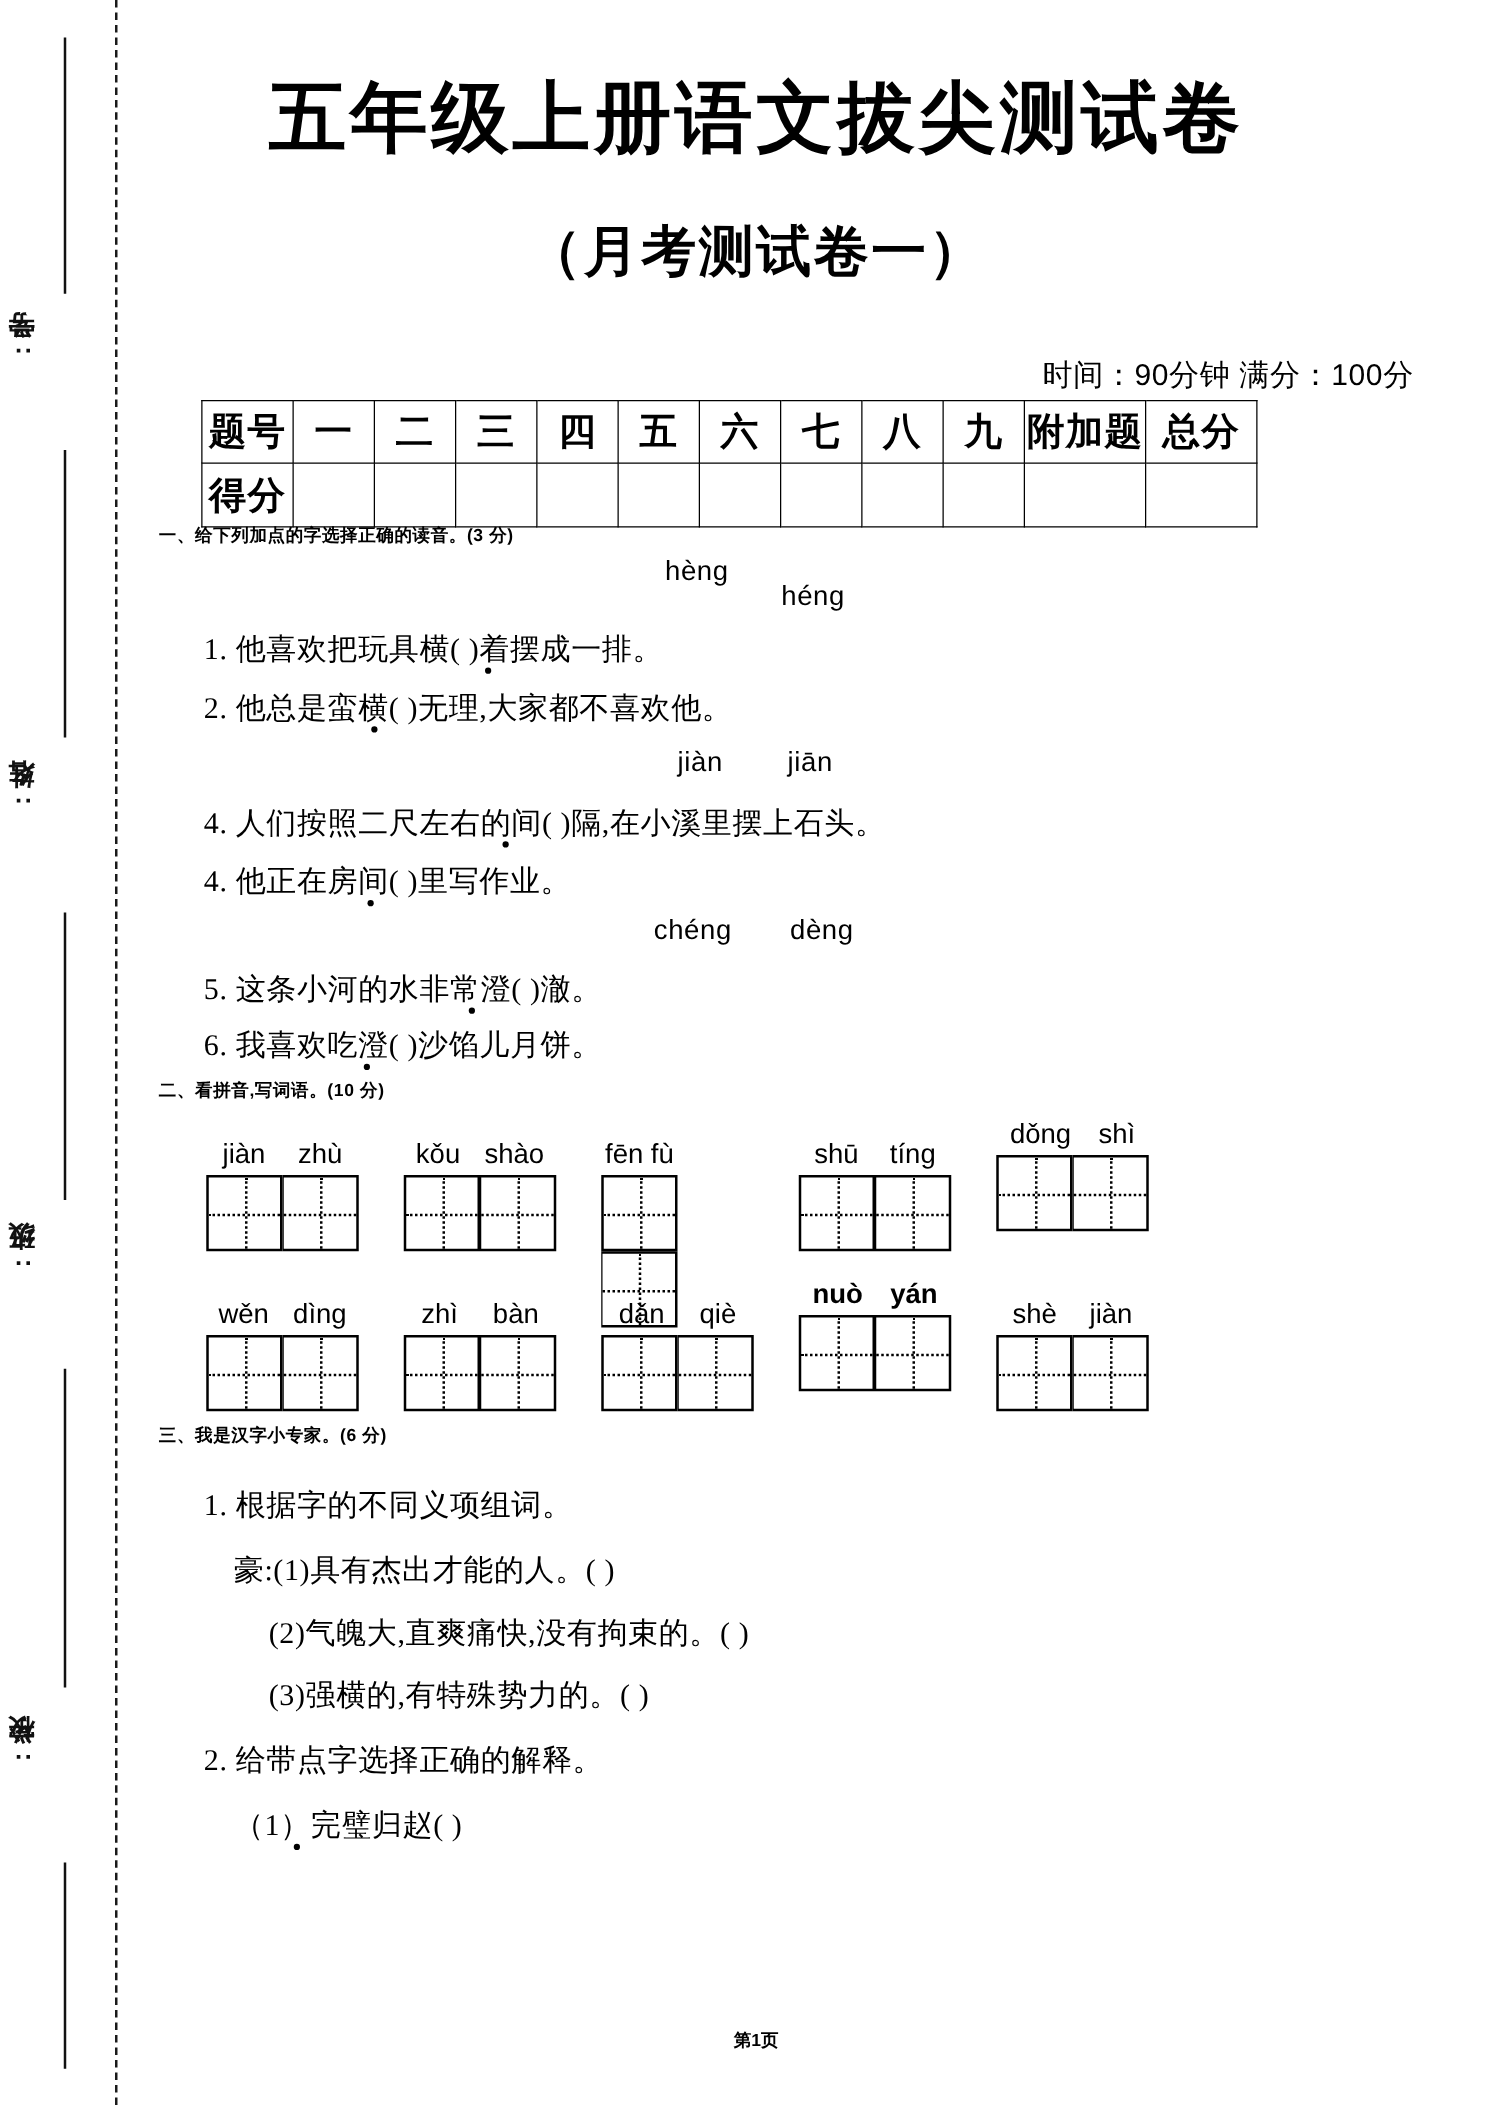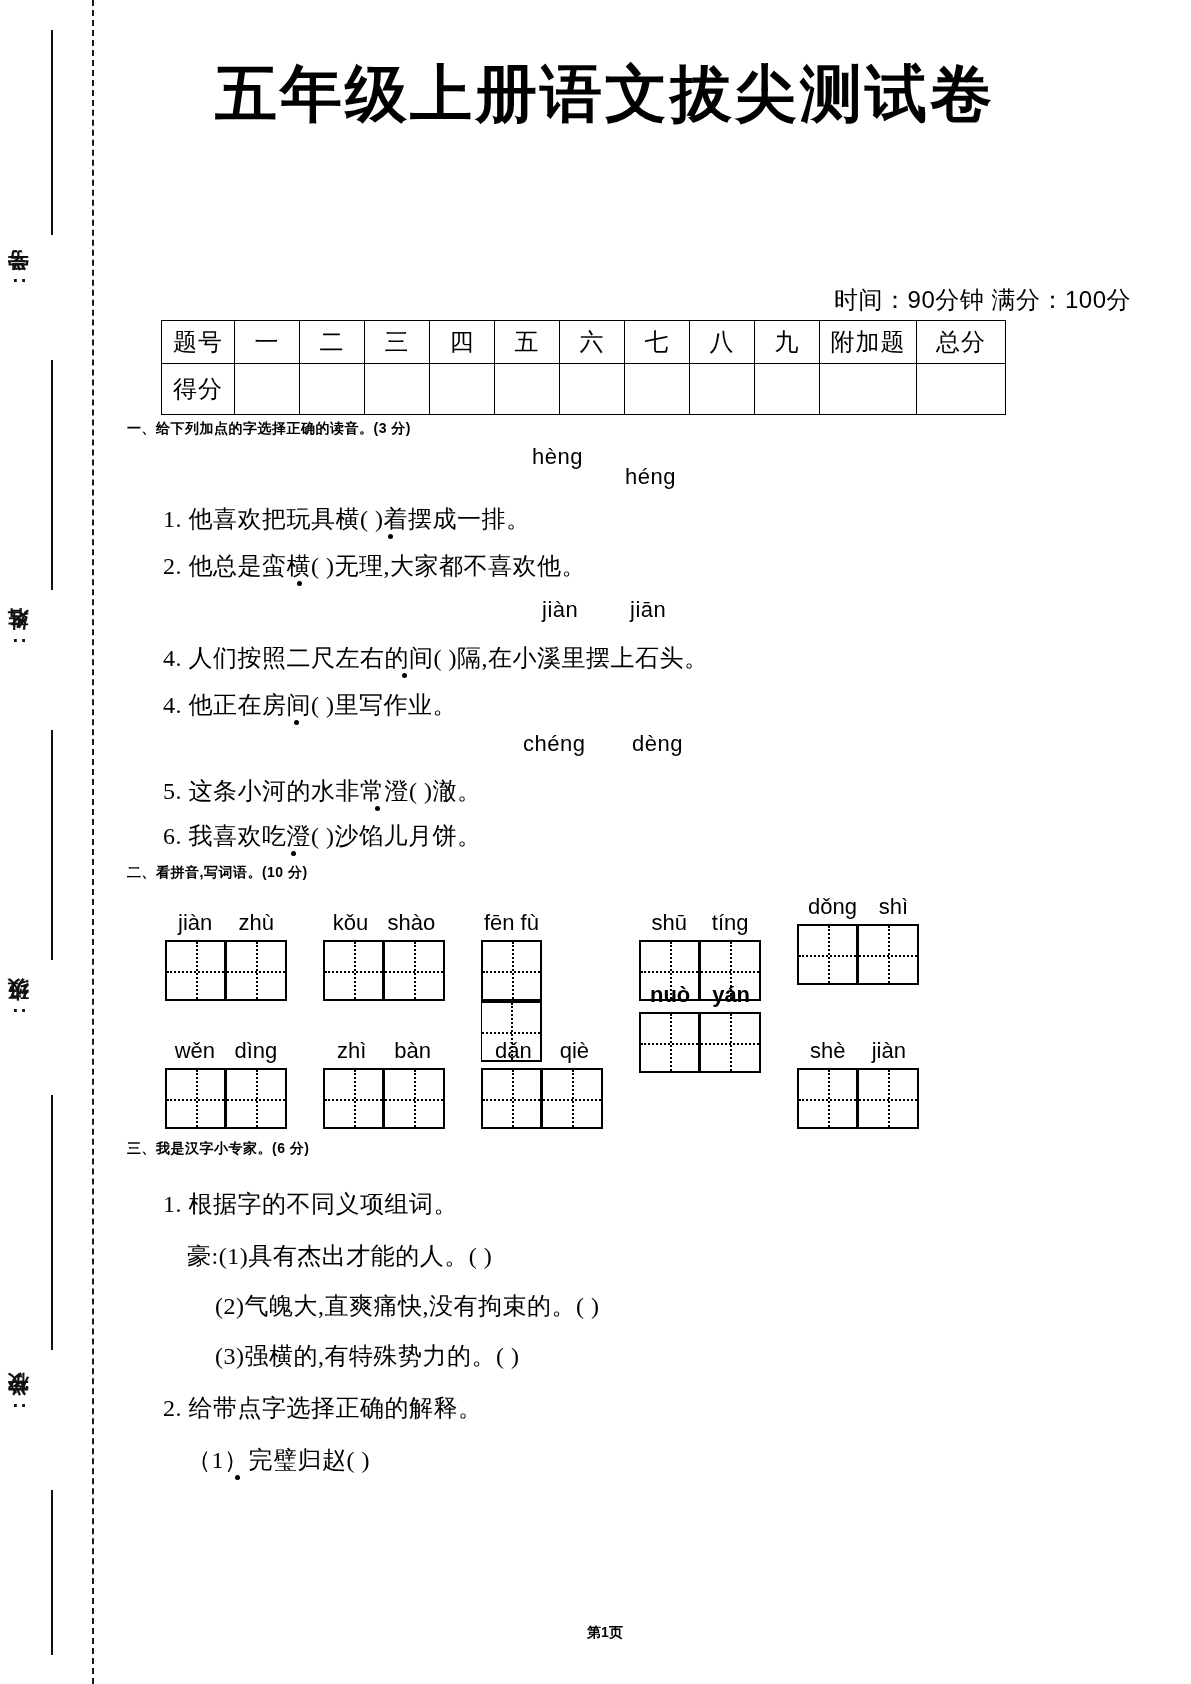--- a/index.html
+++ b/index.html
@@ -109,22 +109,22 @@
     left: 56px; top: 320px;
     border-collapse: collapse;
     table-layout: fixed;
   }
   .score-table td {
     border: 1.5px solid #000;
     height: 34px;
     text-align: center;
     vertical-align: middle;
     font-family: "Liberation Serif", "DejaVu Serif", serif;
-    font-weight: normal;
-    font-size: 24px;
+    font-weight: bold;
+    font-size: 30px;
     padding: 4px 0;
     letter-spacing: 1px;
   }
   .score-table td.hd     { width: 72px; }
   .score-table td.num    { width: 64px; }
   .score-table td.extra  { width: 96px; }
   .score-table td.total  { width: 88px; }
   .score-table tr.row-blank td { height: 42px; }
 
   
@@ -217,20 +217,21 @@
     <div class="vfield vf-3">班级:</div>
     <div class="vrule vr-d"></div>
     <div class="vfield vf-4">学校:</div>
     <div class="vrule vr-e"></div>
   </div>
 </div>
 
 <div class="page">
 
   <div class="title-main">五年级上册语文拔尖测试卷</div>
+  <div class="title-sub">（月考测试卷一）</div>
   <div class="meta-line">时间：90分钟  满分：100分</div>
 
   <table class="score-table">
     <tbody>
         <tr>
       <td class="hd">题号</td>
       <td class="num">一</td>
       <td class="num">二</td>
       <td class="num">三</td>
       <td class="num">四</td>
@@ -348,21 +349,21 @@
     <div class="tzg-cell"></div>
   </div>
   <div class="tzg" style="left:376px; top:1068px;">
     <div class="tzg-label">
       <span>dǎn</span>
       <span>qiè</span>
     </div>
     <div class="tzg-cell"></div>
     <div class="tzg-cell"></div>
   </div>
-  <div class="tzg" style="left:534px; top:1012px;font-weight:bold;">
+  <div class="tzg" style="left:534px; top:1052px;font-weight:bold;">
     <div class="tzg-label">
       <span>nuò</span>
       <span>yán</span>
     </div>
     <div class="tzg-cell"></div>
     <div class="tzg-cell"></div>
   </div>
   <div class="tzg" style="left:692px; top:1068px;">
     <div class="tzg-label">
       <span>shè</span>

